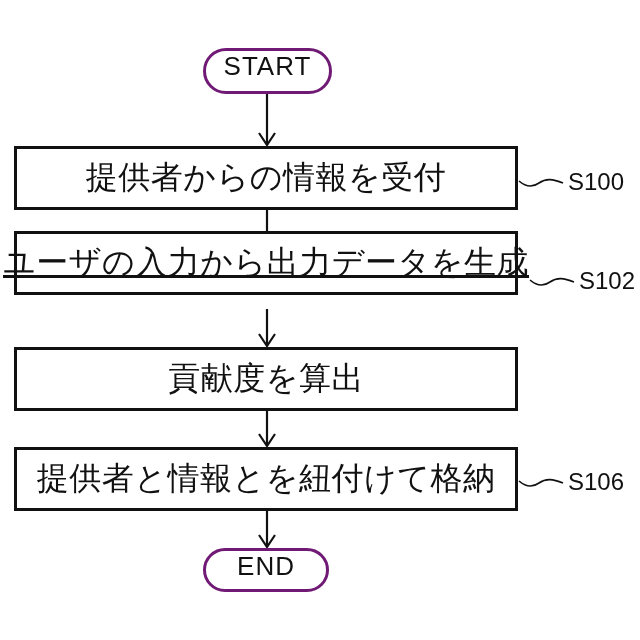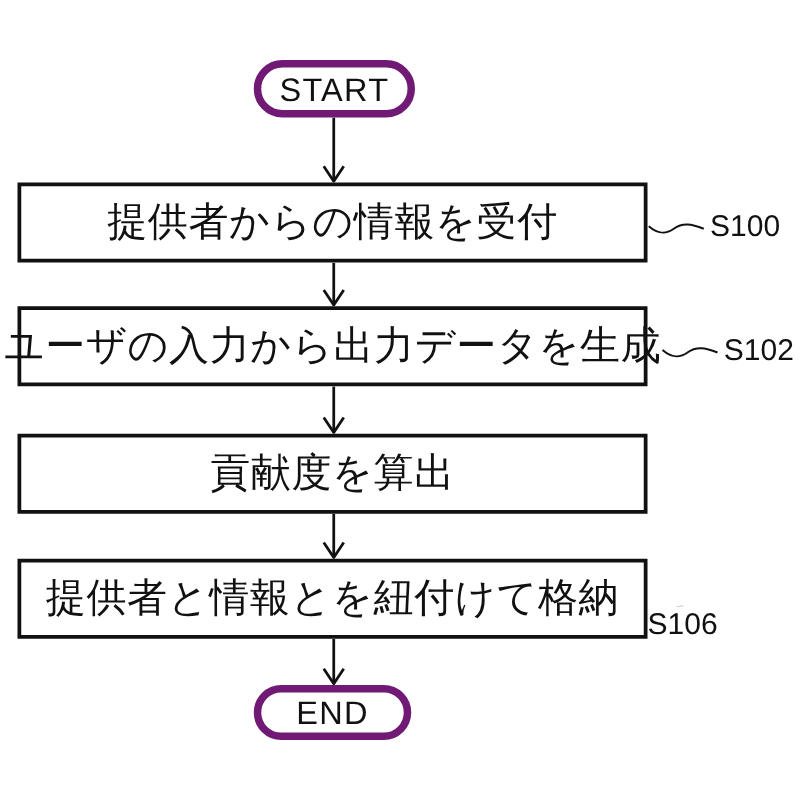--- a/index.html
+++ b/index.html
@@ -12,25 +12,25 @@
     width: 640px;
     height: 640px;
     background: #ffffff;
     font-family: "Liberation Sans", sans-serif;
     color: #111111;
     overflow: hidden;
   }
   .terminal {
     position: absolute;
     box-sizing: border-box;
-    border: 6px solid #701a75;
+    border: 3px solid #701a75;
     border-radius: 24px;
     background: #ffffff;
     display: flex;
-    align-items: flex-end;
+    align-items: flex-start;
     justify-content: center;
   }
   .terminal span {
     font-size: 26px;
     letter-spacing: 1px;
     color: #111111;
   }
   .terminal.start { left: 203px; top: 48px;  width: 129px; height: 46px; }
   .terminal.end   { left: 203px; top: 548px; width: 126px; height: 44px; }
   .process {
@@ -46,21 +46,21 @@
     justify-content: center;
   }
   .process span {
     font-size: 32px;
     font-weight: 500;
     letter-spacing: 0.5px;
     color: #111111;
     white-space: nowrap;
   }
   .p1 { top: 146px; }
-  .p2 { top: 245px; }
+  .p2 { top: 231px; text-decoration: underline; }
   .p3 { top: 347px; }
   .p4 { top: 447px; }
   .arrow {
     position: absolute;
     left: 253px;
     width: 28px;
     display: block;
   }
   .a1 { top: 94px;  height: 53px; }
   .a2 { top: 210px; height: 36px; }
@@ -76,21 +76,21 @@
   }
   .ref svg { display: block; margin-right: 4px; }
   .ref span {
     font-size: 24px;
     color: #111111;
     white-space: nowrap;
   }
   .r1 { top: 167px; }
   .r2 { top: 266px; margin-left: 11px; }
   .r3 { top: 367px; }
-  .r4 { top: 484px; flex-direction: column; }
+  .r4 { top: 467px; }
 </style>
 </head>
 <body>
 
 <div class="canvas">
 
   <div class="terminal start">
     <span>START</span>
   </div>
 

